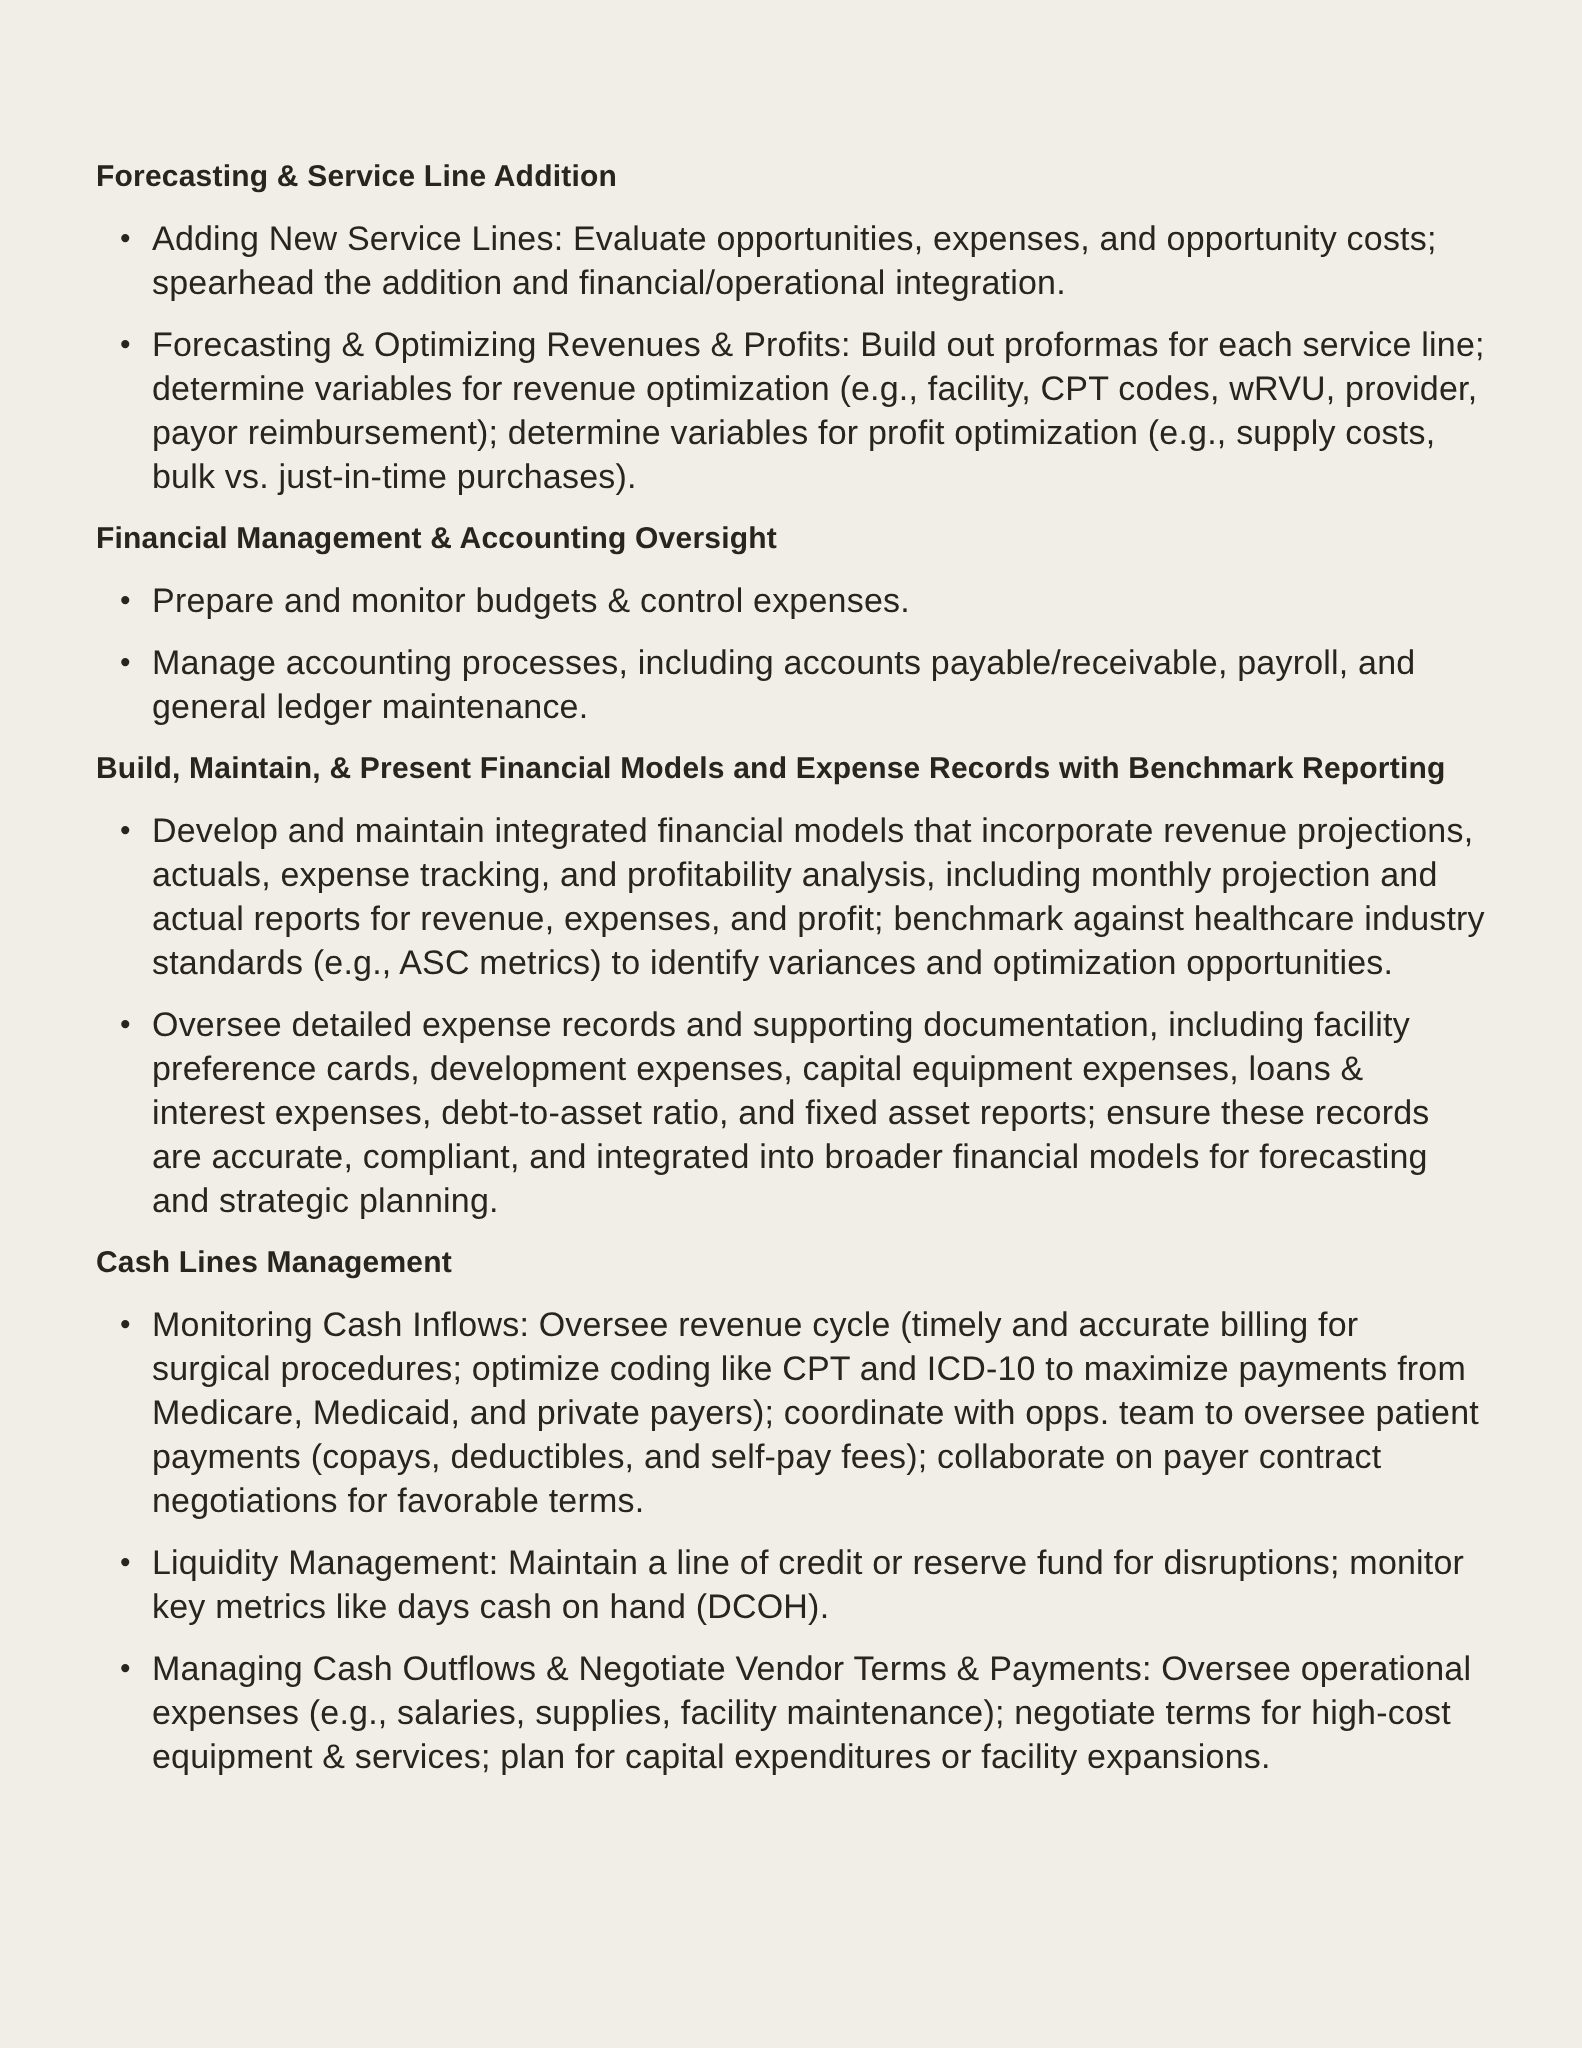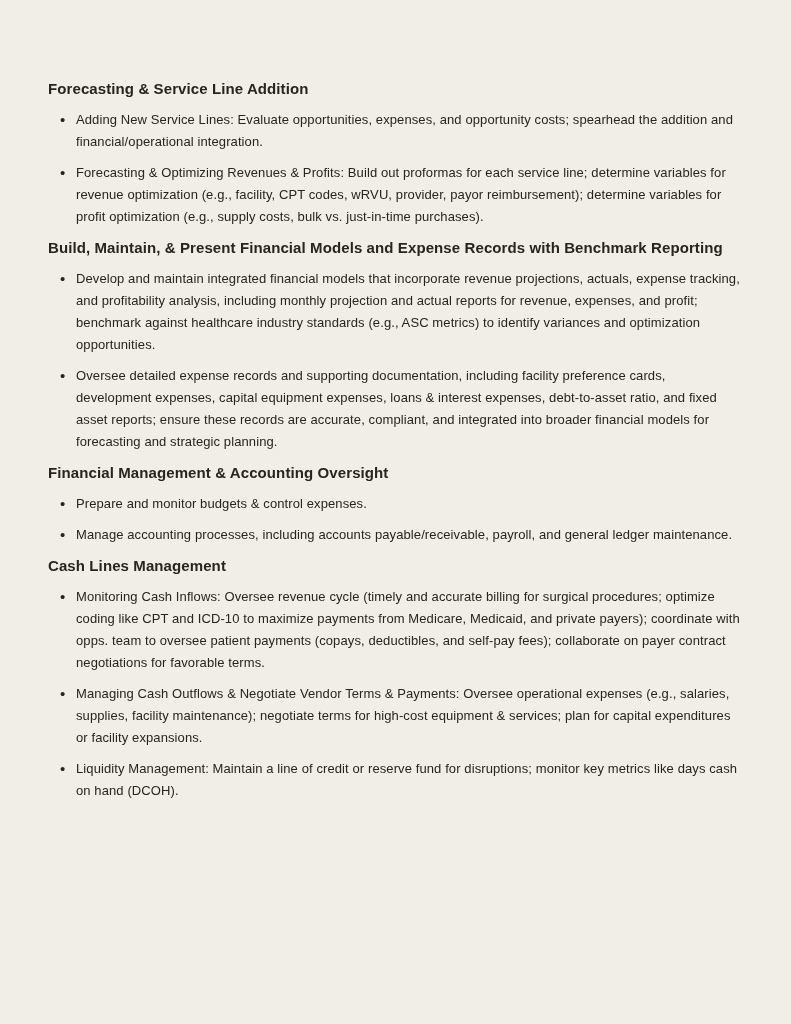--- a/index.html
+++ b/index.html
@@ -27,21 +27,21 @@
     margin: 0 0 9px 0;
     letter-spacing: 0.1px;
   }
   .bullet-list {
     list-style: none;
     margin: 0 0 0 0;
     padding: 0 0 0 28px;
   }
   .bullet-item {
     position: relative;
-    font-size: 13px;
+    font-size: 17px;
     line-height: 22px;
     margin: 0 0 9px 0;
     max-width: 667px;
     letter-spacing: 0.1px;
   }
   .bullet-item::before {
     content: "\2022";
     position: absolute;
     left: -16px;
     top: 0;
@@ -57,37 +57,37 @@
 
   <section class="section">
     <h2 class="section-heading">Forecasting &amp; Service Line Addition</h2>
     <ul class="bullet-list">
       <li class="bullet-item">Adding New Service Lines: Evaluate opportunities, expenses, and opportunity costs; spearhead the addition and financial/operational integration.</li>
       <li class="bullet-item">Forecasting &amp; Optimizing Revenues &amp; Profits: Build out proformas for each service line; determine variables for revenue optimization (e.g., facility, CPT codes, wRVU, provider, payor reimbursement); determine variables for profit optimization (e.g., supply costs, bulk vs. just-in-time purchases).</li>
     </ul>
   </section>
 
   <section class="section">
+    <h2 class="section-heading">Financial Management &amp; Accounting Oversight</h2>
+    <ul class="bullet-list">
+      <li class="bullet-item">Prepare and monitor budgets &amp; control expenses.</li>
+      <li class="bullet-item">Manage accounting processes, including accounts payable/receivable, payroll, and general ledger maintenance.</li>
+    </ul>
+  </section>
+
+  <section class="section">
     <h2 class="section-heading">Build, Maintain, &amp; Present Financial Models and Expense Records with Benchmark Reporting</h2>
     <ul class="bullet-list">
       <li class="bullet-item">Develop and maintain integrated financial models that incorporate revenue projections, actuals, expense tracking, and profitability analysis, including monthly projection and actual reports for revenue, expenses, and profit; benchmark against healthcare industry standards (e.g., ASC metrics) to identify variances and optimization opportunities.</li>
       <li class="bullet-item">Oversee detailed expense records and supporting documentation, including facility preference cards, development expenses, capital equipment expenses, loans &amp; interest expenses, debt-to-asset ratio, and fixed asset reports; ensure these records are accurate, compliant, and integrated into broader financial models for forecasting and strategic planning.</li>
     </ul>
   </section>
 
   <section class="section">
-    <h2 class="section-heading">Financial Management &amp; Accounting Oversight</h2>
-    <ul class="bullet-list">
-      <li class="bullet-item">Prepare and monitor budgets &amp; control expenses.</li>
-      <li class="bullet-item">Manage accounting processes, including accounts payable/receivable, payroll, and general ledger maintenance.</li>
-    </ul>
-  </section>
-
-  <section class="section">
     <h2 class="section-heading">Cash Lines Management</h2>
     <ul class="bullet-list">
       <li class="bullet-item">Monitoring Cash Inflows: Oversee revenue cycle (timely and accurate billing for surgical procedures; optimize coding like CPT and ICD-10 to maximize payments from Medicare, Medicaid, and private payers); coordinate with opps. team to oversee patient payments (copays, deductibles, and self-pay fees); collaborate on payer contract negotiations for favorable terms.</li>
+      <li class="bullet-item">Liquidity Management: Maintain a line of credit or reserve fund for disruptions; monitor key metrics like days cash on hand (DCOH).</li>
       <li class="bullet-item">Managing Cash Outflows &amp; Negotiate Vendor Terms &amp; Payments: Oversee operational expenses (e.g., salaries, supplies, facility maintenance); negotiate terms for high-cost equipment &amp; services; plan for capital expenditures or facility expansions.</li>
-      <li class="bullet-item">Liquidity Management: Maintain a line of credit or reserve fund for disruptions; monitor key metrics like days cash on hand (DCOH).</li>
     </ul>
   </section>
 
 </main>
 
 </body></html>

